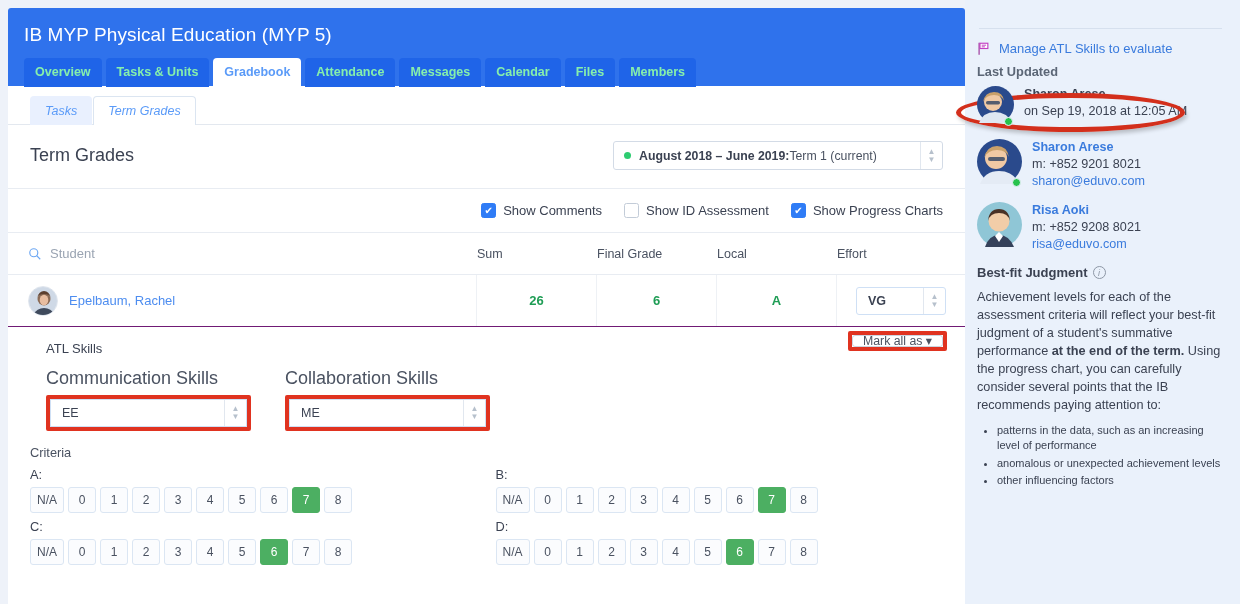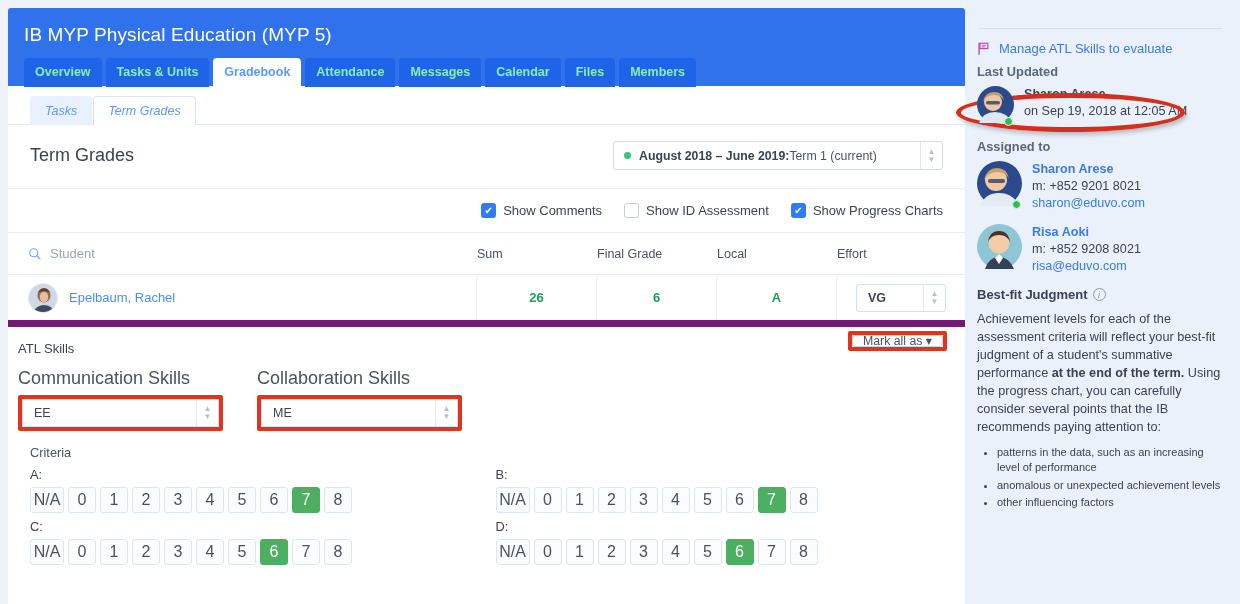--- a/index.html
+++ b/index.html
@@ -65,38 +65,38 @@
   .box.on { background:#2f7cf6; border-color:#2f7cf6; }
   .box.on::after { content:"✔"; color:#fff; font-size:10px; line-height:1; }
 
   
   .tbl-head { display:flex; align-items:center; height:42px; border-bottom:1px solid #e8ecf2; }
   .th-student { flex:1; display:flex; align-items:center; gap:8px; padding-left:20px; }
   .th-student .sname { color:#9aa4b2; font-size:13px; }
   .th-num { width:120px; font-size:12.5px; color:#4a5261; }
   .th-num.eff { width:128px; }
 
-  .tr { display:flex; align-items:stretch; height:52px; border-bottom:7px solid #701a75; }
+  .tr { display:flex; align-items:stretch; height:52px; border-bottom:1px solid #701a75; }
   .td-student { flex:1; display:flex; align-items:center; gap:11px; padding-left:20px;
     border-right:1px solid #eef1f5; }
   .td-num { width:120px; display:flex; align-items:center; justify-content:center;
     color:#1f9d55; font-weight:bold; font-size:13px; border-right:1px solid #eef1f5; }
   .td-num.eff { width:128px; border-right:none; }
   .stu-link { color:#4d8df0; font-size:13px; cursor:pointer; }
 
   .avatar { width:30px; height:30px; border-radius:50%; flex:none; position:relative;
     overflow:hidden; border:1px solid #dfe5ed; }
 
   .eff-select { width:90px; height:28px; border:1px solid #cfe0f5; border-radius:3px;
     background:#fff; display:flex; align-items:center; font-size:12.5px; color:#3b4252;
     padding-left:11px; cursor:pointer; }
   .eff-select .spin { height:26px; }
 
   
-  .atl-wrap { padding: 14px 22px 0 10px; position:relative; }
+  .atl-wrap { padding: 14px 22px 0 38px; position:relative; }
   .atl-title { font-size:13px; color:#3b4252; }
   .markall-hl { position:absolute; right:18px; top:4px; border:4px solid #e03320; border-radius:2px;
     padding:0; line-height:0; }
   .markall {
     background:#fff; border:1px solid #ccd5e0; border-radius:3px; font-size:12.3px;
     color:#4a5261; padding:5px 10px; cursor:pointer; white-space:nowrap;
   }
   .skill-row { display:flex; gap:34px; margin-top:12px; }
   .skill { width:205px; }
   .skill-label { font-size:18px; color:#4a5261; margin-bottom:6px; }
@@ -107,21 +107,21 @@
 
   
   .crit-wrap { padding: 14px 22px 16px 22px; }
   .crit-title { font-size:12.8px; color:#4a5261; margin-bottom:7px; }
   .crit-grid { display:grid; grid-template-columns: 1fr 1fr; column-gap: 18px; row-gap: 2px; }
   .crit-block { margin-bottom: 4px; }
   .crit-letter { font-size:12.8px; color:#3b4252; margin-bottom:5px; }
   .scale { display:flex; gap:4px; }
   .sc {
     width:28px; height:26px; border:1px solid #dbe6f3; border-radius:3px; background:#fbfcfe;
-    display:flex; align-items:center; justify-content:center; font-size:16px; color:#4a5261;
+    display:flex; align-items:center; justify-content:center; font-size:12px; color:#4a5261;
     cursor:pointer; flex:none;
   }
   .sc.na { width:34px; }
   .sc.sel { background:#4caf62; border-color:#4caf62; color:#fff; }
 
   
   .side { width:275px; height:604px; background:#eaf1fb; padding:14px 16px 0 12px; position:relative; }
   .add-task {
     background:#4a8bf4; color:#fff; border:none; border-radius:4px; font-size:13.5px;
     font-weight:bold; padding:8px 14px 9px 11px; display:inline-flex; align-items:center;
@@ -378,21 +378,20 @@
           </svg>
         </span>
         <span class="online"></span>
       </span>
       <div class="meta">
         <div class="pname">Sharon Arese</div>
         <div>on Sep 19, 2018 at 12:05 AM</div>
       </div>
     </div>
 
-    <div class="side-h">Assigned to</div>
 
     <div class="person">
       <span class="av-holder">
         <span class="avatar side-av2">
           <svg width="45" height="45" viewBox="0 0 45 45">
             <circle cx="22.5" cy="22.5" r="22.5" fill="#2a4a8c"></circle>
             <circle cx="19" cy="19" r="11" fill="#f0c9a4"></circle>
             <path d="M7 19 q3-12 13-12 t12 11 q-3-7-12-7 t-13 8z" fill="#c9a06a"></path>
             <rect x="11" y="18" width="17" height="4" rx="2" fill="#394a66" opacity=".85"></rect>
             <path d="M3 45 q5-13 19-13 t21 13z" fill="#e4ebf5"></path>

